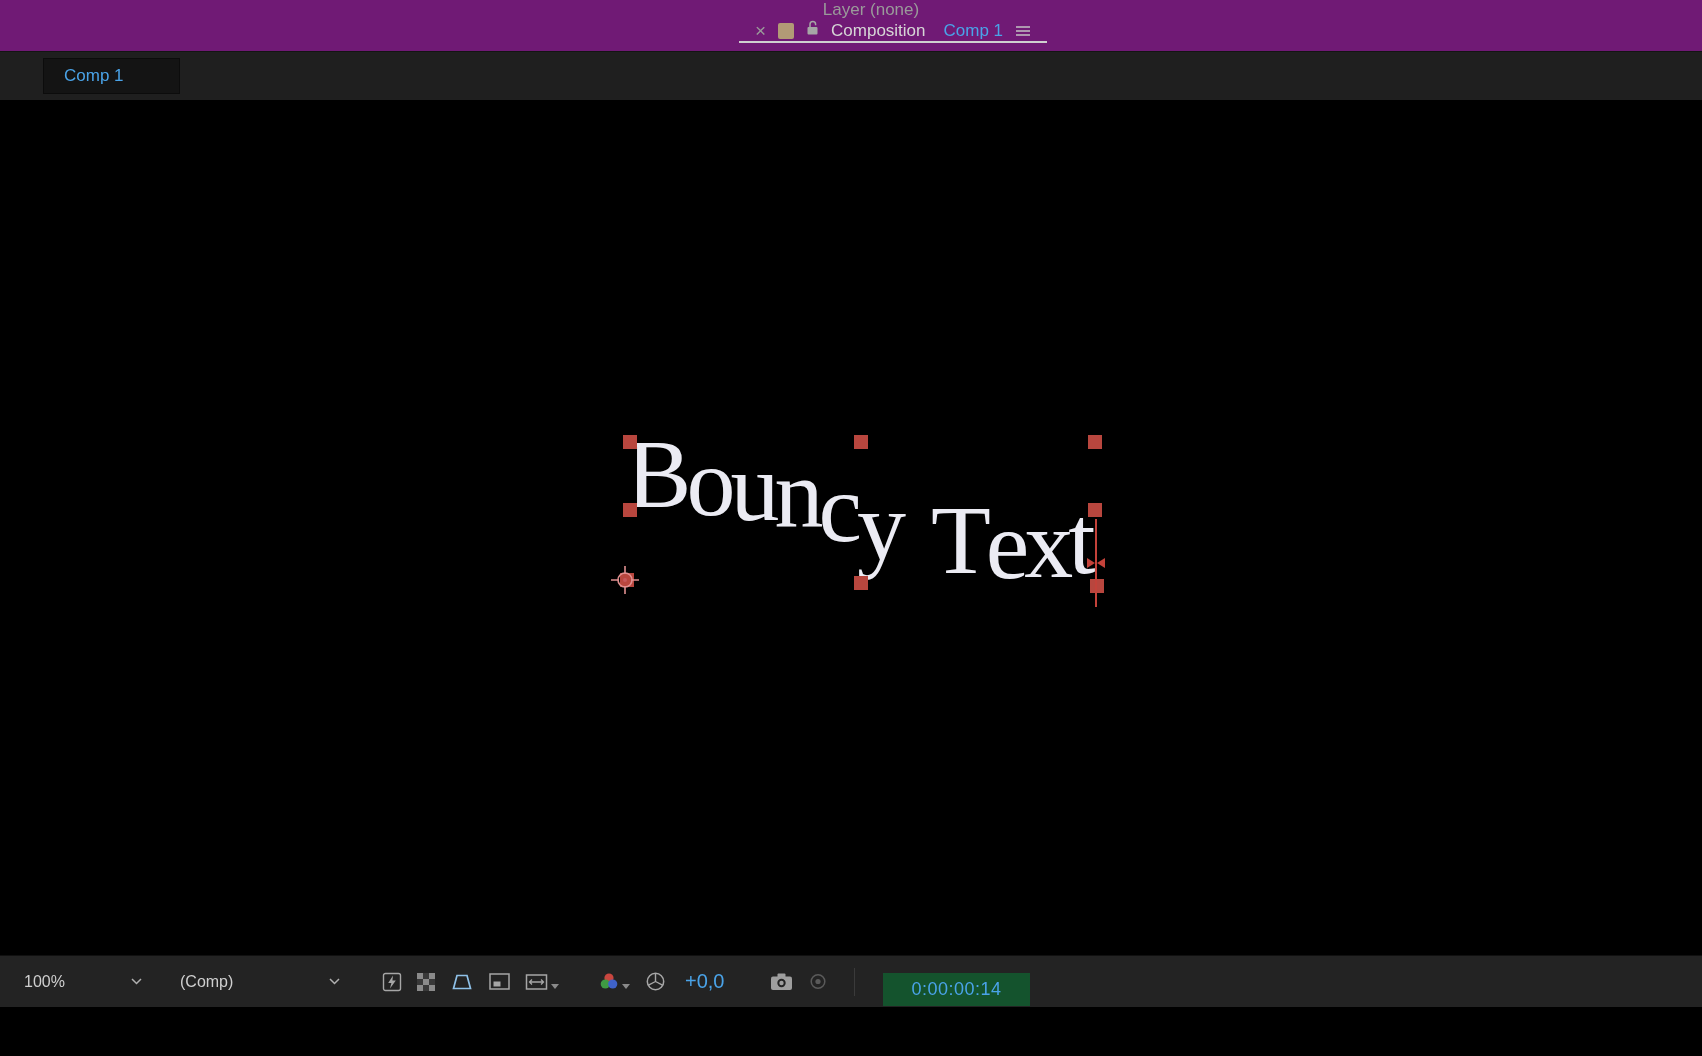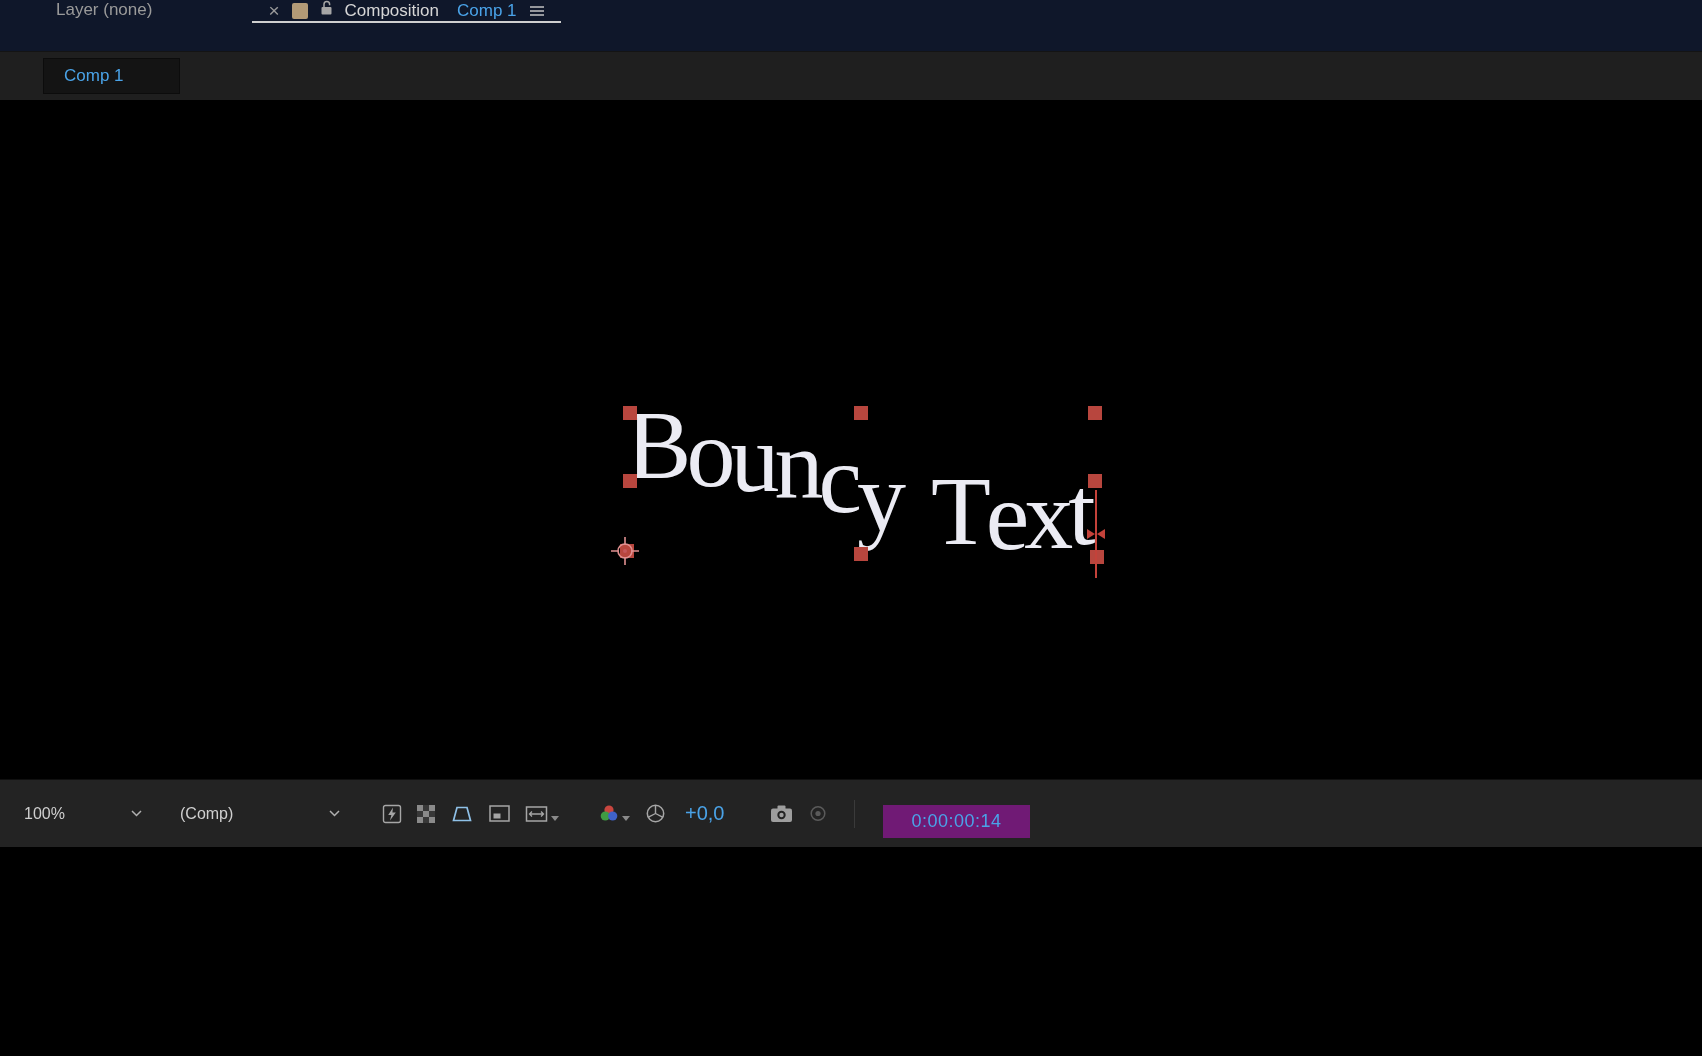--- a/index.html
+++ b/index.html
@@ -1,65 +1,65 @@
 <!DOCTYPE html>
 <html><head>
 <meta charset="utf-8">
 <style>
   * { margin:0; padding:0; box-sizing:border-box; }
   html,body { width:1702px; height:1056px; overflow:hidden; background:#000;
               font-family:"Liberation Sans", sans-serif; }
 
   
-  .top-chrome { height:52px; background:#0f172a; display:flex; align-items:flex-start;
-                border-bottom:1px solid #141414; }
+  .top-chrome { height:52px; background:#701a75; display:flex; align-items:center;
+                border-bottom:1px solid #141414;flex-direction:column; }
   .tab { display:flex; align-items:center; color:#9a9a9a; font-size:17px; }
   .tab-layer { margin-left:40px; padding:0 16px; }
   .tab-comp { margin-left:84px; padding:0 16px; gap:12px;
               border-bottom:2px solid #cfcfcf; color:#d6d6d6; }
   .close-x { font-size:19px; color:#9a9a9a; line-height:1; cursor:default; }
   .panel-swatch { width:16px; height:16px; border-radius:2px; background:#b29a76; }
   .comp-name { color:#4aa3e8; margin-left:6px; }
   .menu-lines { display:flex; align-items:center; }
 
   
   .crumb-row { height:48px; background:#1f1f1f; display:flex; align-items:center; }
   .crumb-btn { margin-left:43px; background:#141414; color:#4aa3e8; font-size:17px;
                padding:7px 20px; min-width:137px; text-align:left; border:1px solid #0c0c0c; }
 
   
-  .viewer { position:relative; height:679px; background:#000; overflow:hidden; }
+  .viewer { position:relative; height:826px; background:#000; overflow:hidden;margin-top:29px; }
 
   .bouncy { position:absolute; left:626px; top:296px; white-space:pre;
             font-family:"Liberation Serif", serif; font-size:98px; color:#ebebf3;
             letter-spacing:-5px; line-height:1; }
   .bouncy span { display:inline-block; }
 
   .handle { position:absolute; width:14px; height:14px; background:#b8463e; }
 
   .txt-cursor { position:absolute; left:1095px; top:390px; width:2px; height:88px;
                 background:#c4423a; }
   .cursor-bowtie { position:absolute; left:1087px; top:426px; }
   .anchor-point { position:absolute; left:610px; top:436px; }
 
   
-  .bottombar { height:68px; background:#232323; border-top:1px solid #101010;
+  .bottombar { height:52px; background:#232323; border-top:1px solid #101010;
                display:flex; align-items:center; padding:0 24px; color:#cfcfcf;
                font-size:16px; }
   .dd { display:flex; align-items:center; justify-content:space-between; cursor:default; }
   .dd-zoom { width:118px; }
   .dd-res  { width:160px; margin-left:38px; }
   .tool-group { display:flex; align-items:center; gap:15px; }
   .g-view { margin-left:42px; }
   .g-color { margin-left:40px; }
   .g-snap { margin-left:46px; }
   .icon-btn { display:flex; align-items:center; gap:3px; }
   .exposure-val { color:#4aa3e8; font-size:20px; margin-left:4px; }
   .vdivider { width:1px; height:28px; background:#3a3a3a; margin-left:26px; }
-  .timecode { margin-left:28px; background:#701a75; color:#4aa3e8; font-size:18px;
+  .timecode { margin-left:28px; background:#14532d; color:#4aa3e8; font-size:18px;
               padding:6px 28px; letter-spacing:0.5px;margin-top:15px; }
   .tiny-caret { width:0; height:0; border-left:4px solid transparent;
                 border-right:4px solid transparent; border-top:5px solid #8a8a8a;
                 align-self:flex-end; margin-bottom:2px; }
 </style>
 </head>
 <body>
 
 <div class="top-chrome">
   <div class="tab tab-layer">

